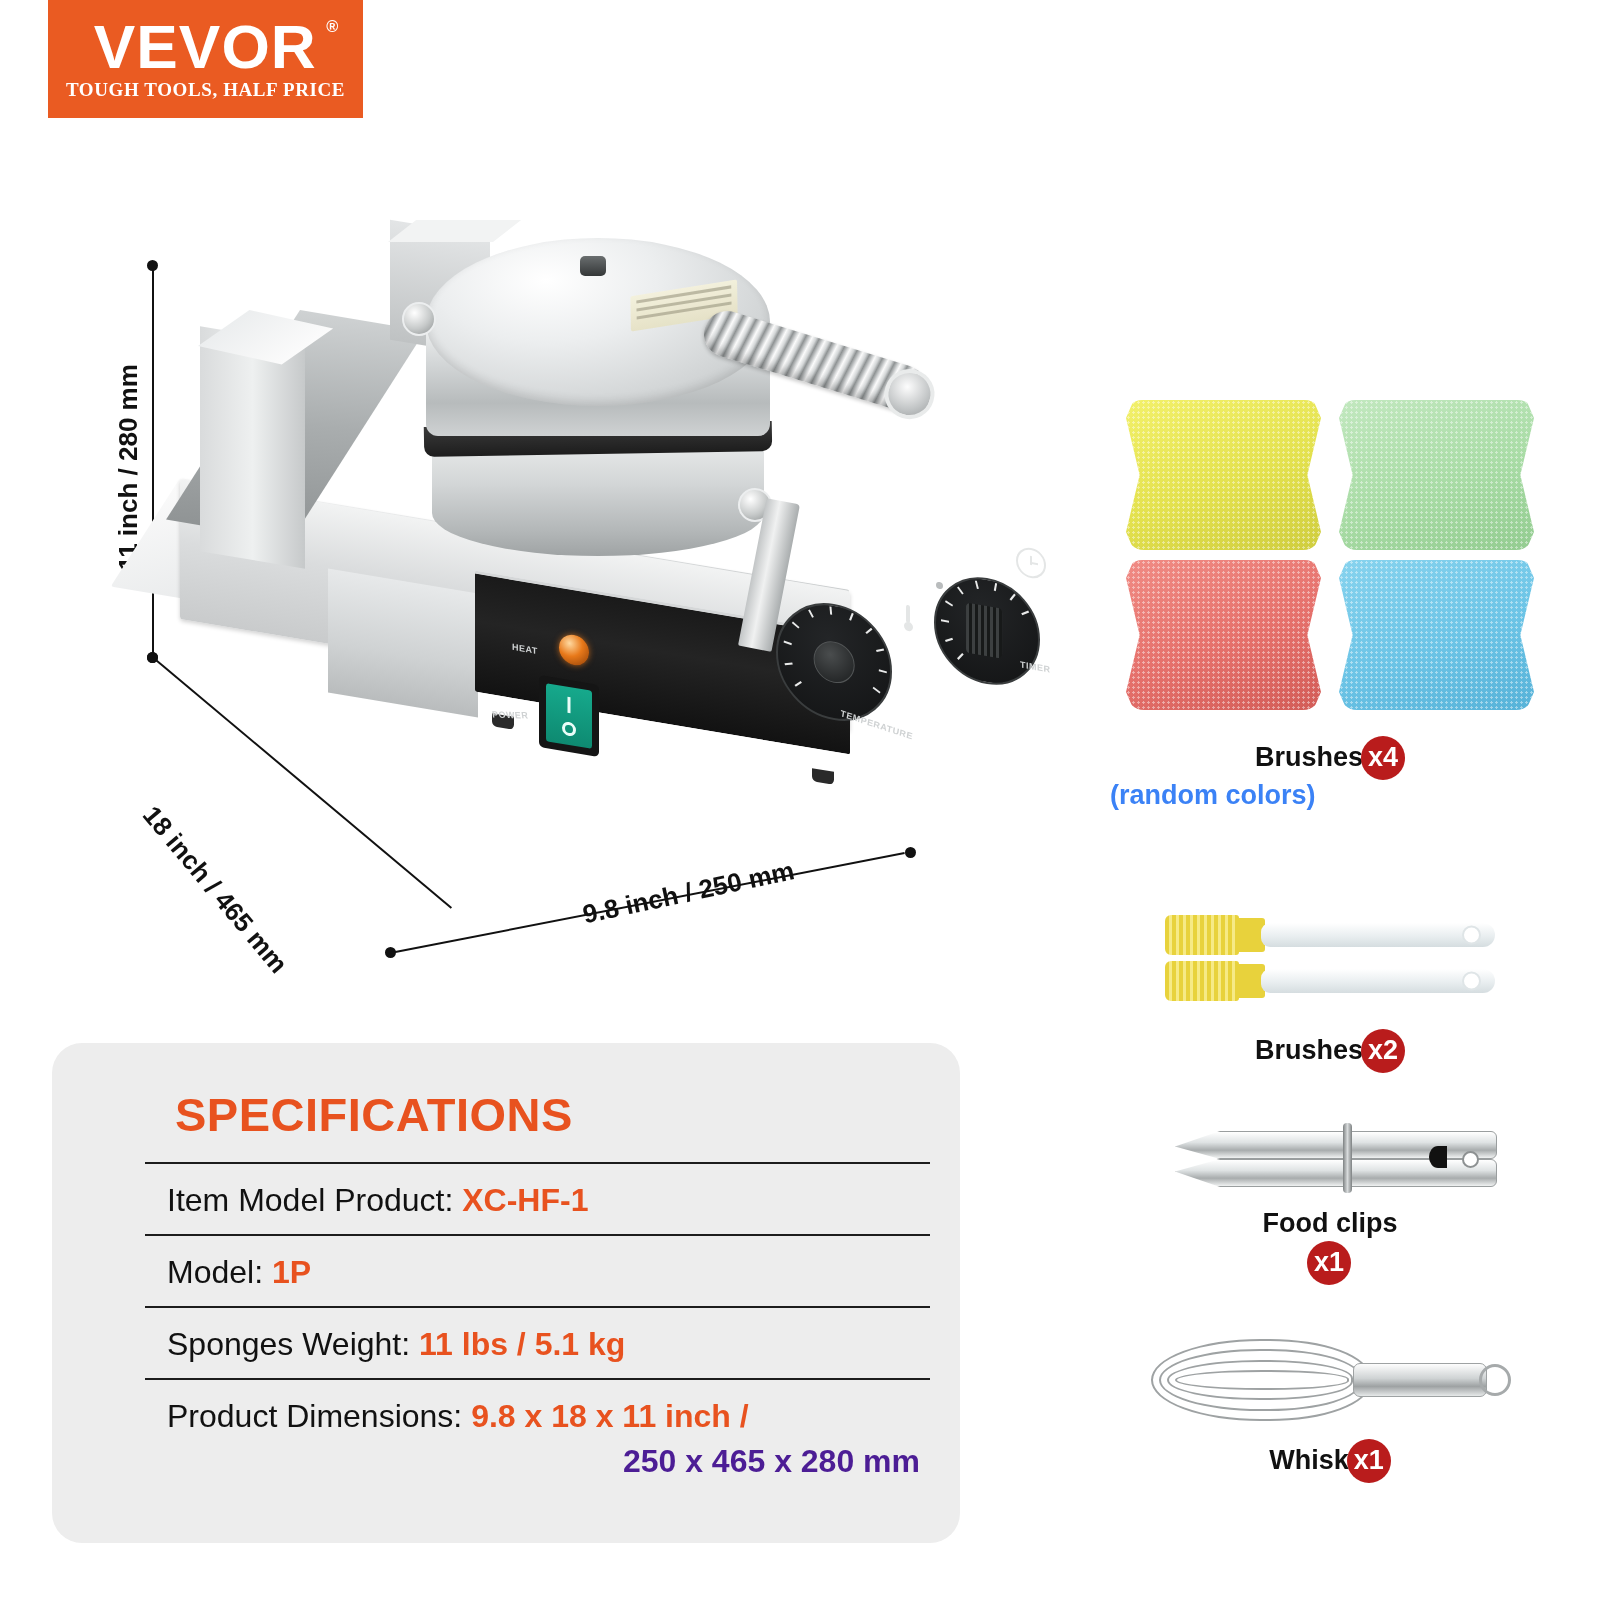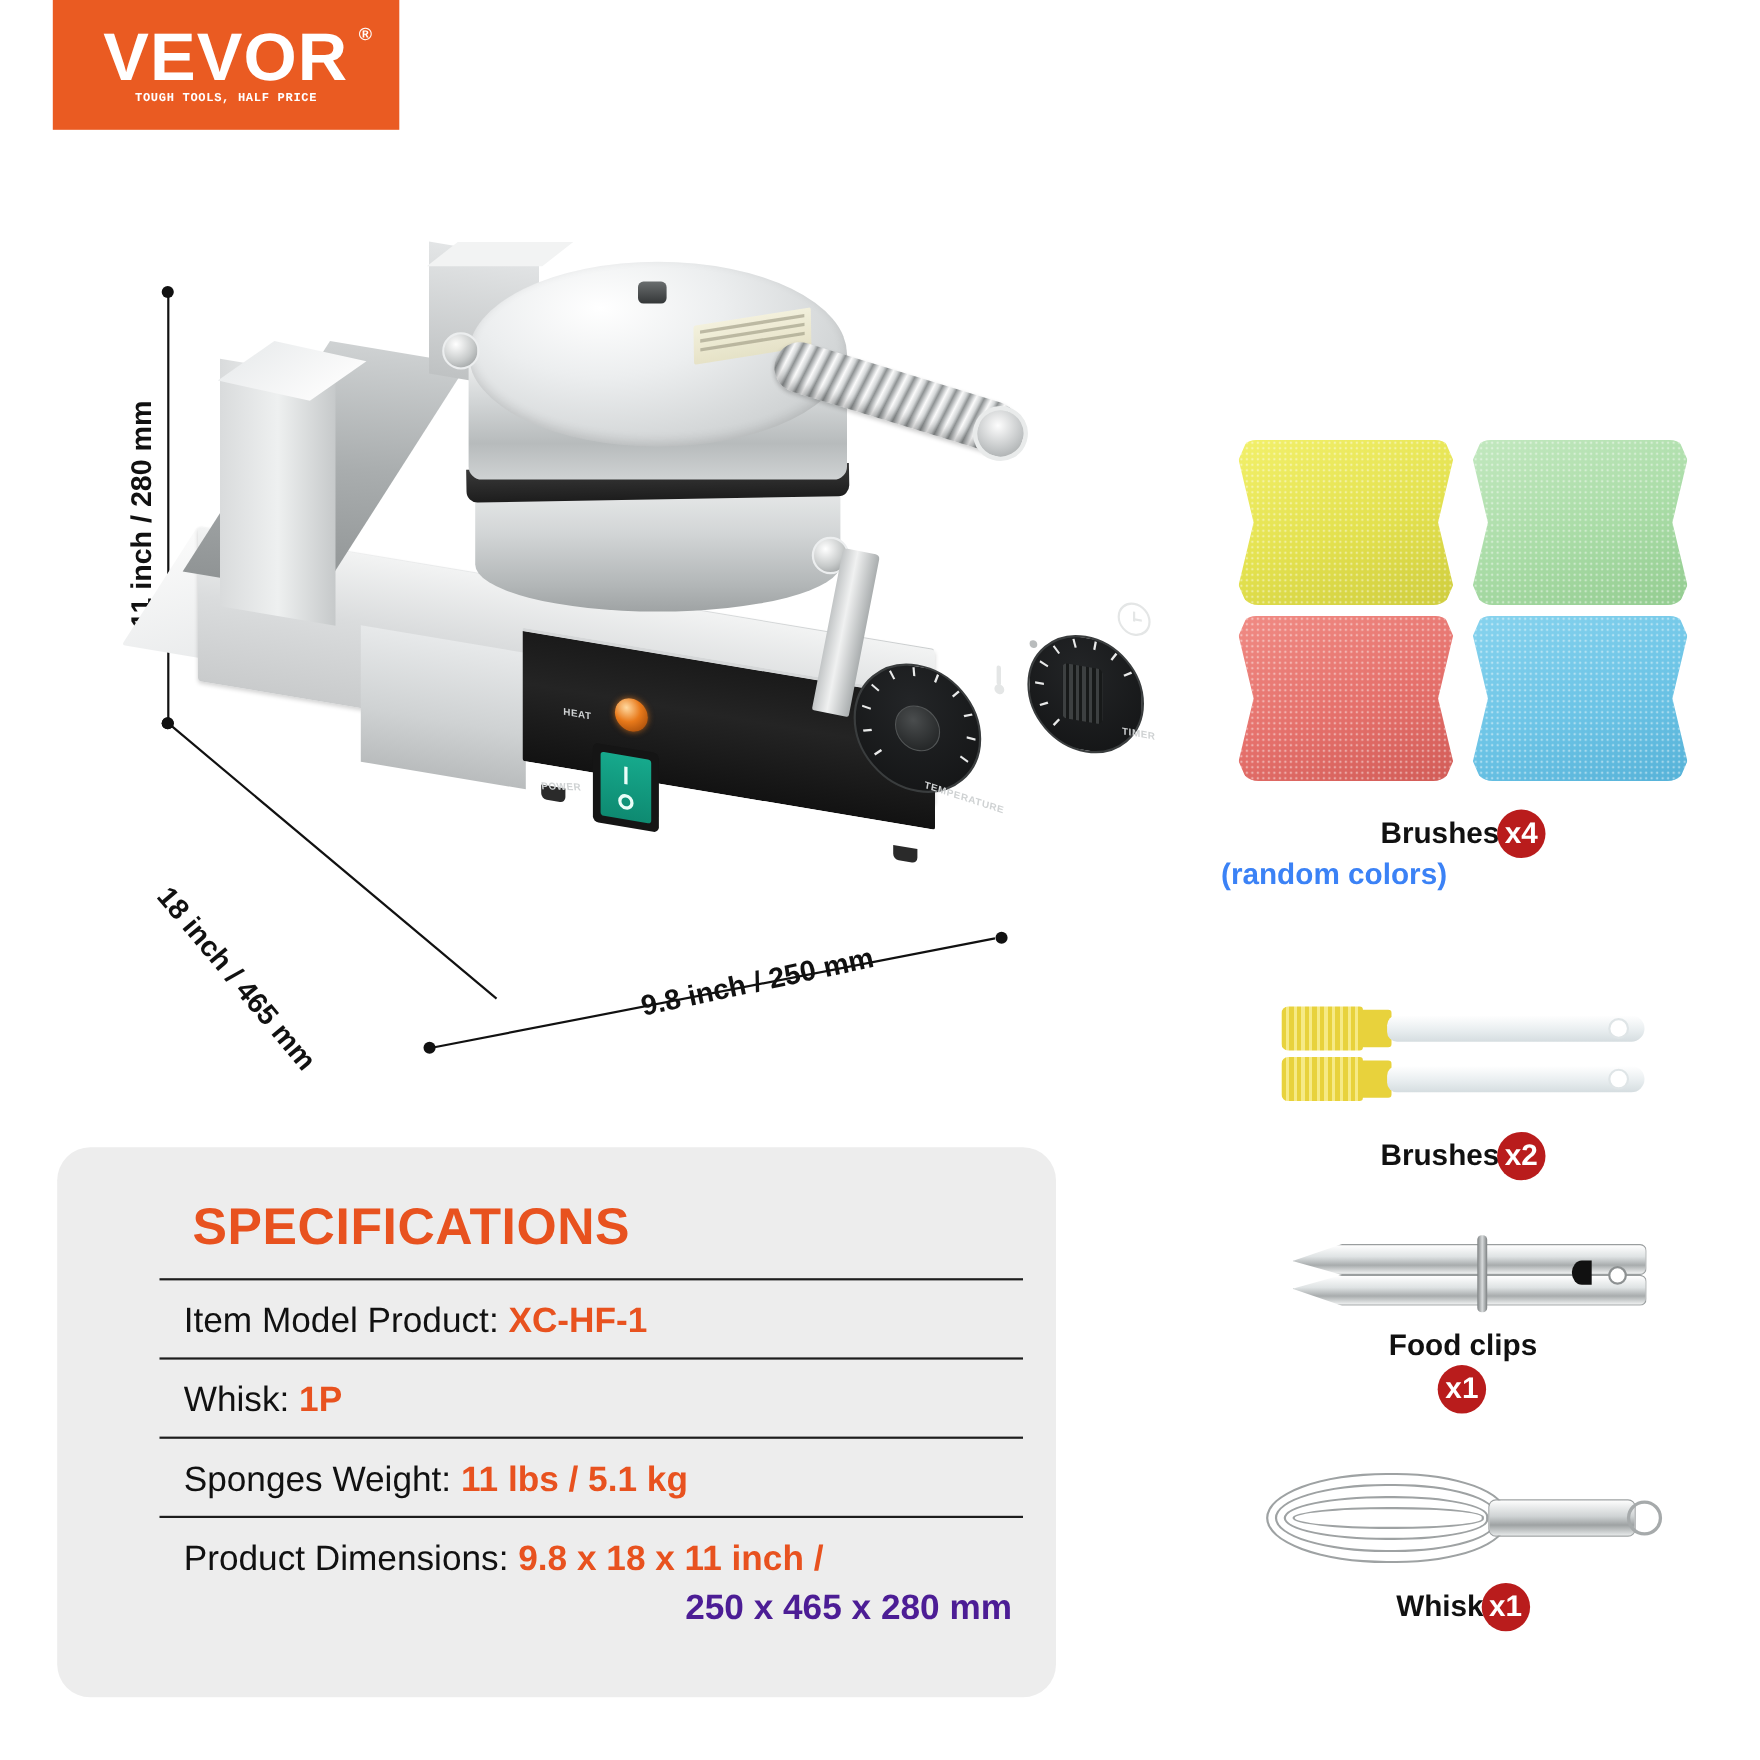--- a/index.html
+++ b/index.html
@@ -21,22 +21,22 @@
   .logo-word{
     position:relative;
     color:#ffffff;font-weight:bold;font-size:61px;letter-spacing:1px;
     line-height:1;font-family:"Liberation Sans", sans-serif;
     transform:scaleX(1.02);
   }
   .logo-reg{
     position:absolute;right:-22px;top:2px;font-size:16px;font-weight:bold;
   }
   .logo-tag{
-    color:#ffffff;font-weight:bold;font-size:11px;letter-spacing:0.6px;
-    margin-top:1px;font-family:Liberation Mono, monospace;
+    color:#ffffff;font-weight:bold;font-size:19px;letter-spacing:0.6px;
+    margin-top:1px;font-family:Liberation Serif, serif;
   }
 
   
   .product-area{position:absolute;left:140px;top:210px;width:800px;height:760px;}
 
   
   .dim-line{position:absolute;background:#111;}
   .dim-dot{position:absolute;width:11px;height:11px;border-radius:50%;background:#111;}
   .dim-label{
     position:absolute;color:#111;font-weight:bold;font-size:26px;
@@ -508,21 +508,21 @@
   <div class="spec">
     <div class="spec-title">SPECIFICATIONS</div>
     <div class="spec-rows">
 
       <div class="spec-row">
         <span>Item Model Product:</span>
         <span class="val">XC-HF-1</span>
       </div>
 
       <div class="spec-row">
-        <span>Whisk:</span>
+        <span>Model:</span>
         <span class="val">1P</span>
       </div>
 
       <div class="spec-row">
         <span>Sponges Weight:</span>
         <span class="val">11 lbs / 5.1 kg</span>
       </div>
 
       <div class="spec-row">
         <span>Product Dimensions:</span>

